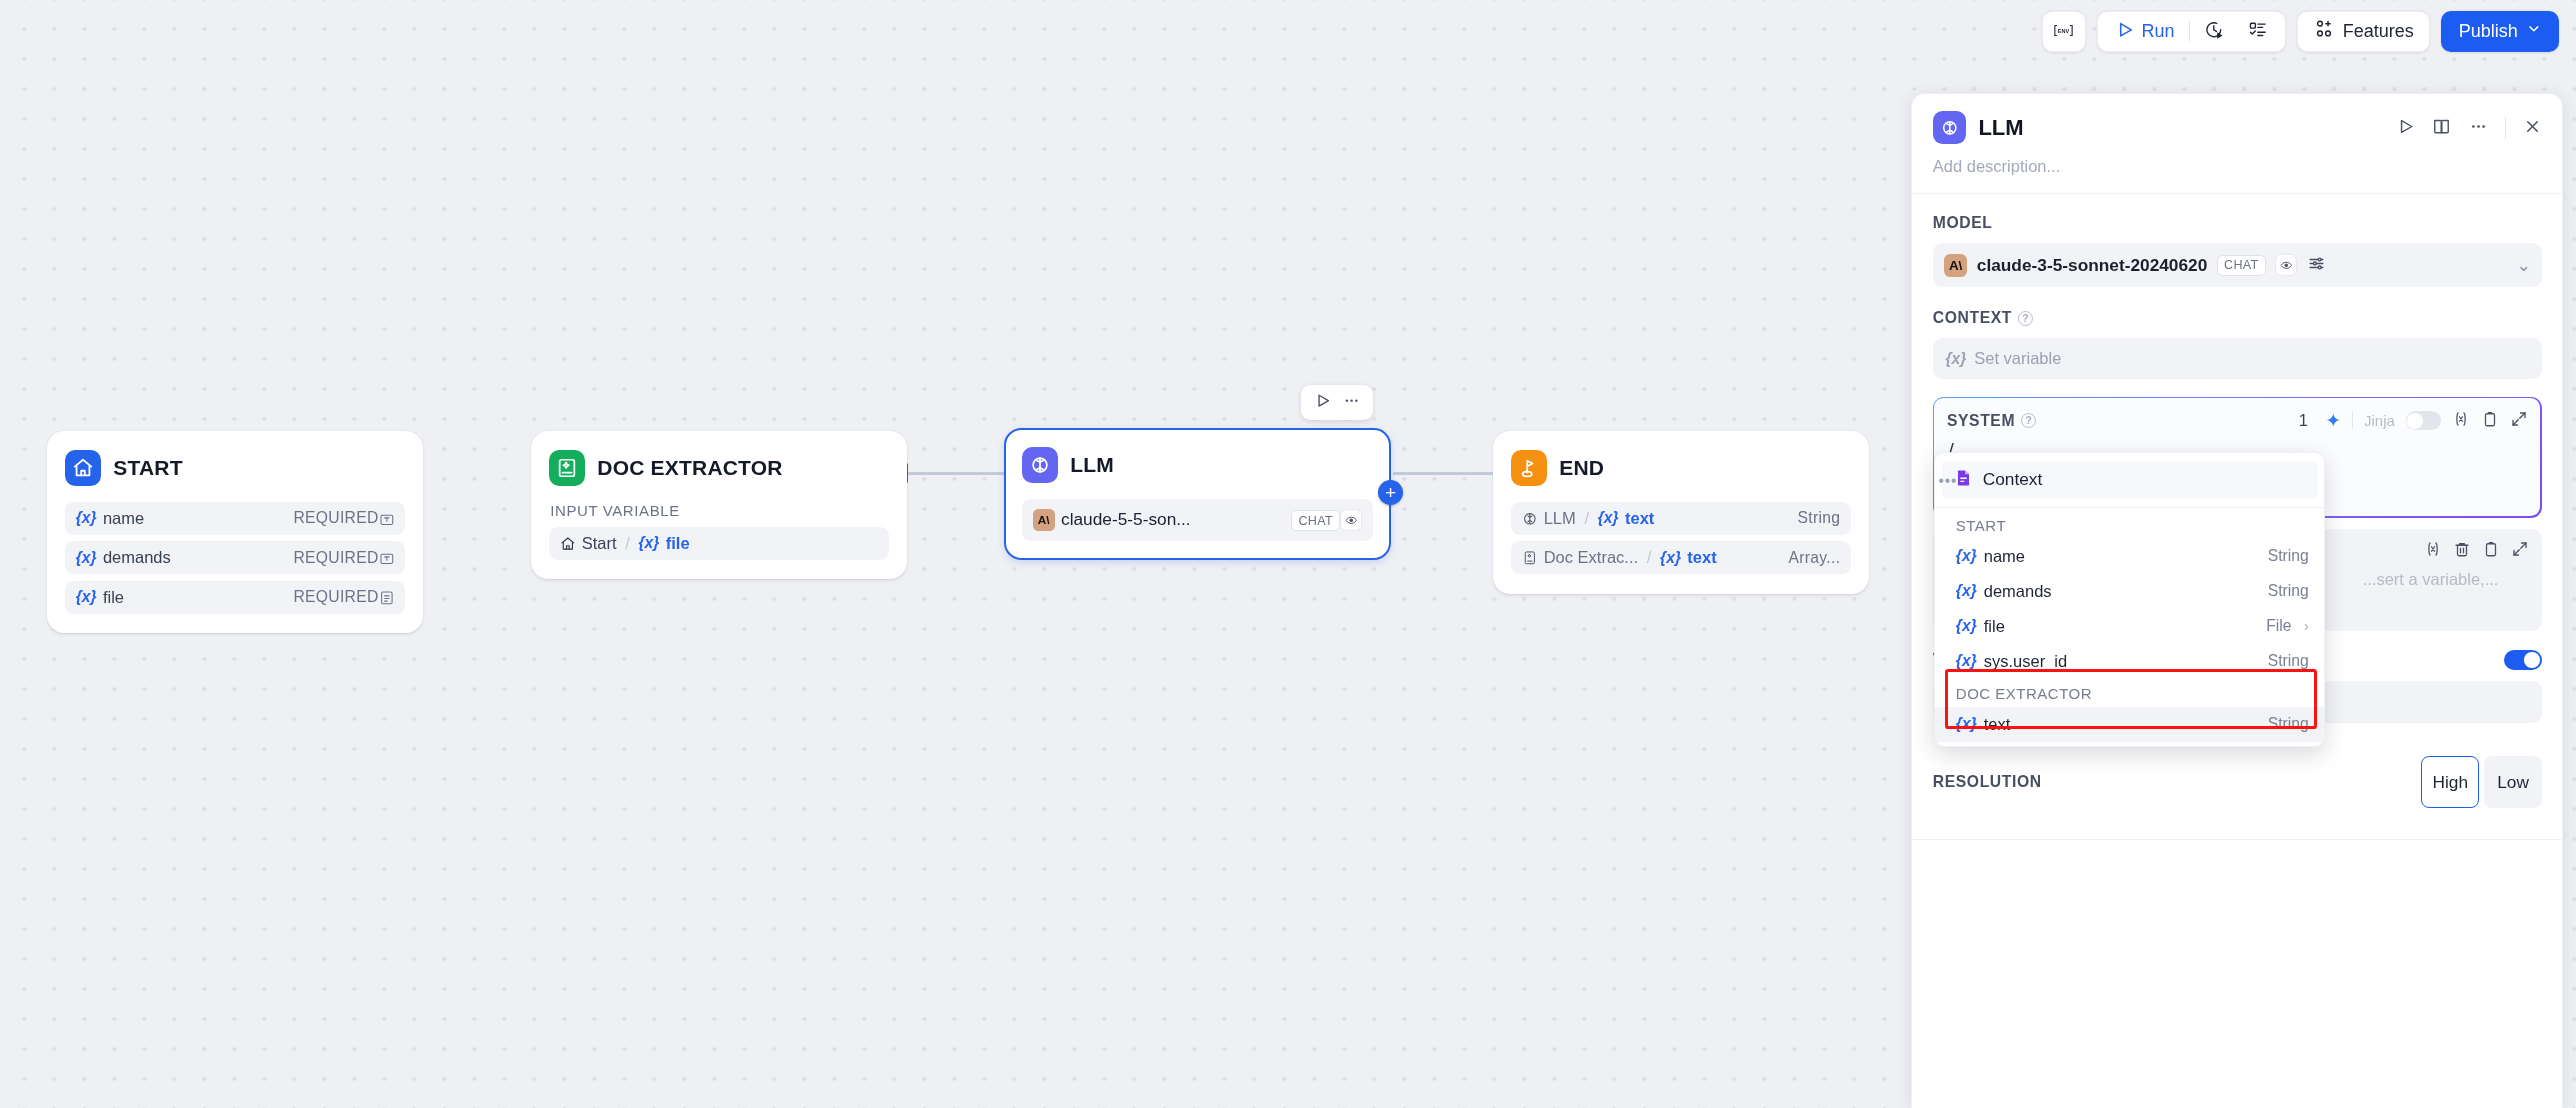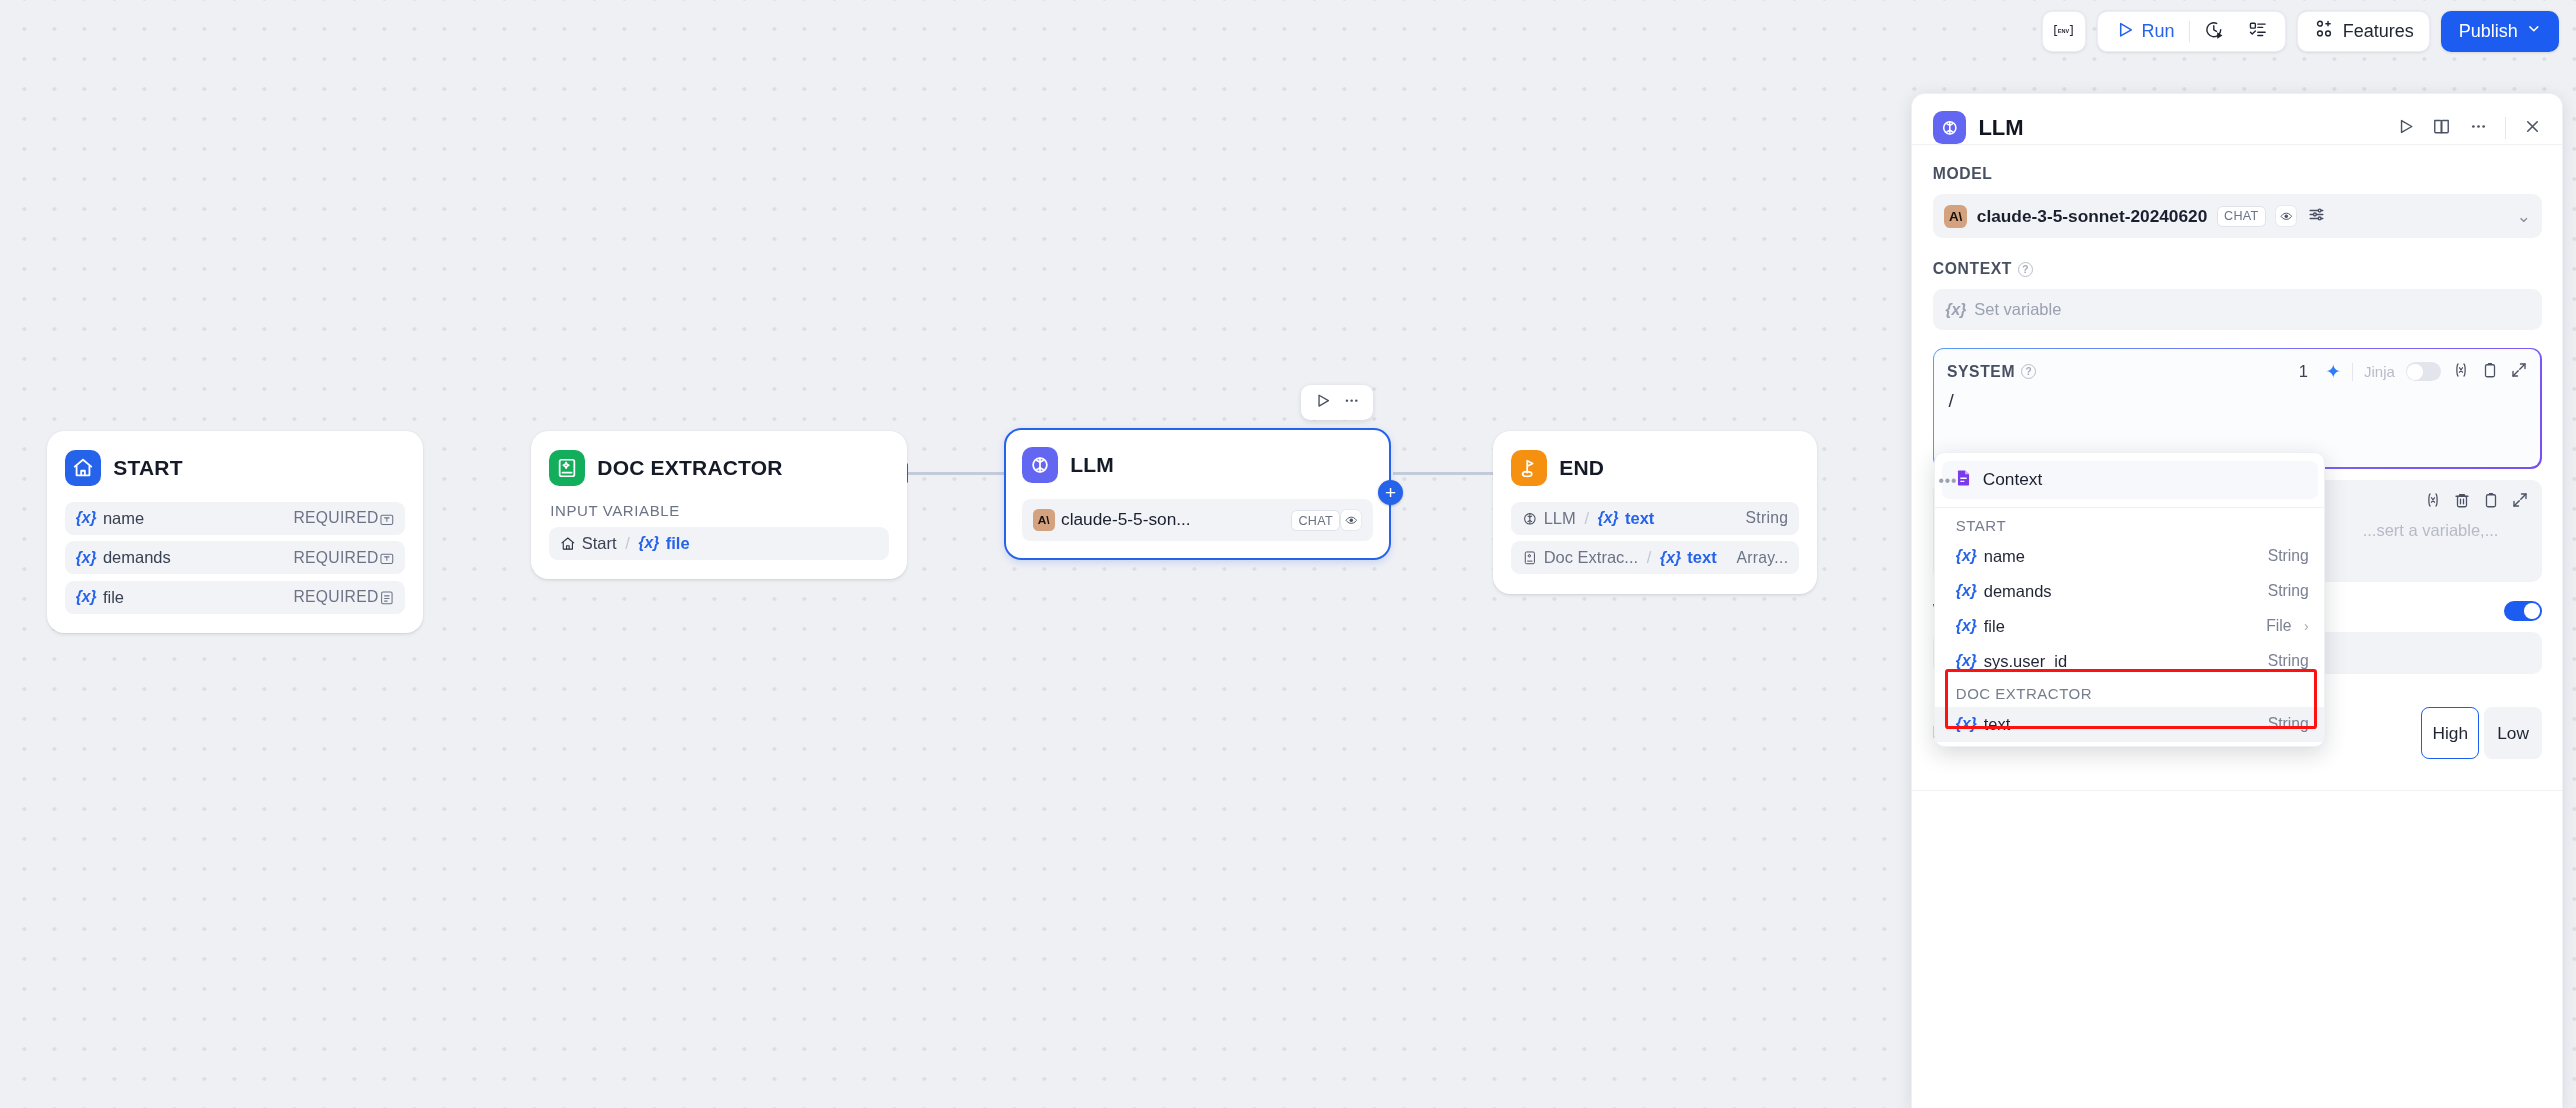--- a/index.html
+++ b/index.html
@@ -402,21 +402,21 @@
                   <path d="M2 12s3.6-6 10-6 10 6 10 6-3.6 6-10 6-10-6-10-6z"></path>
                   <circle cx="12" cy="12" r="2.6" fill="#4b5262"></circle>
                 </svg>
               </span>
           </span>
         </div>
       </div>
       <div class="plus-handle" style="right:-14px;top:50px;">+</div>
     </div>
 
-    <div class="node" style="left:1493px;top:431px;width:324px;">
+    <div class="node" style="left:1493px;top:431px;width:376px;">
       <div class="node-head">
         <div class="node-ico" style="background:#f59011;">
           <svg viewBox="0 0 24 24" fill="none" stroke="#fff" stroke-width="1.9" stroke-linecap="round" stroke-linejoin="round">
               <path d="M10 17V4l6 3-6 3"></path>
               <ellipse cx="10" cy="18.5" rx="5" ry="2.6"></ellipse>
             </svg>
         </div>
         <div class="node-title">END</div>
       </div>
       <div class="node-rows">
@@ -527,20 +527,21 @@
               <circle cx="12" cy="12" r="1.7"></circle>
               <circle cx="18.5" cy="12" r="1.7"></circle>
             </svg></span>
         <span class="vdiv" style="height:22px;"></span>
         <span><svg viewBox="0 0 24 24" fill="none" stroke="currentColor" stroke-width="2" stroke-linecap="round">
               <path d="M6 6l12 12M18 6L6 18"></path>
             </svg></span>
       </div>
     </div>
 
+    <div class="p-desc">Add description...</div>
     <div class="p-divider"></div>
 
     <div style="padding:20.4px 20.4px 0 20.4px;">
       <div class="sec-label">
         <span>MODEL</span>
       </div>
     </div>
     <div class="model-box">
       <span class="model-av">A\</span>
       <span class="model-name">claude-3-5-sonnet-20240620</span>

